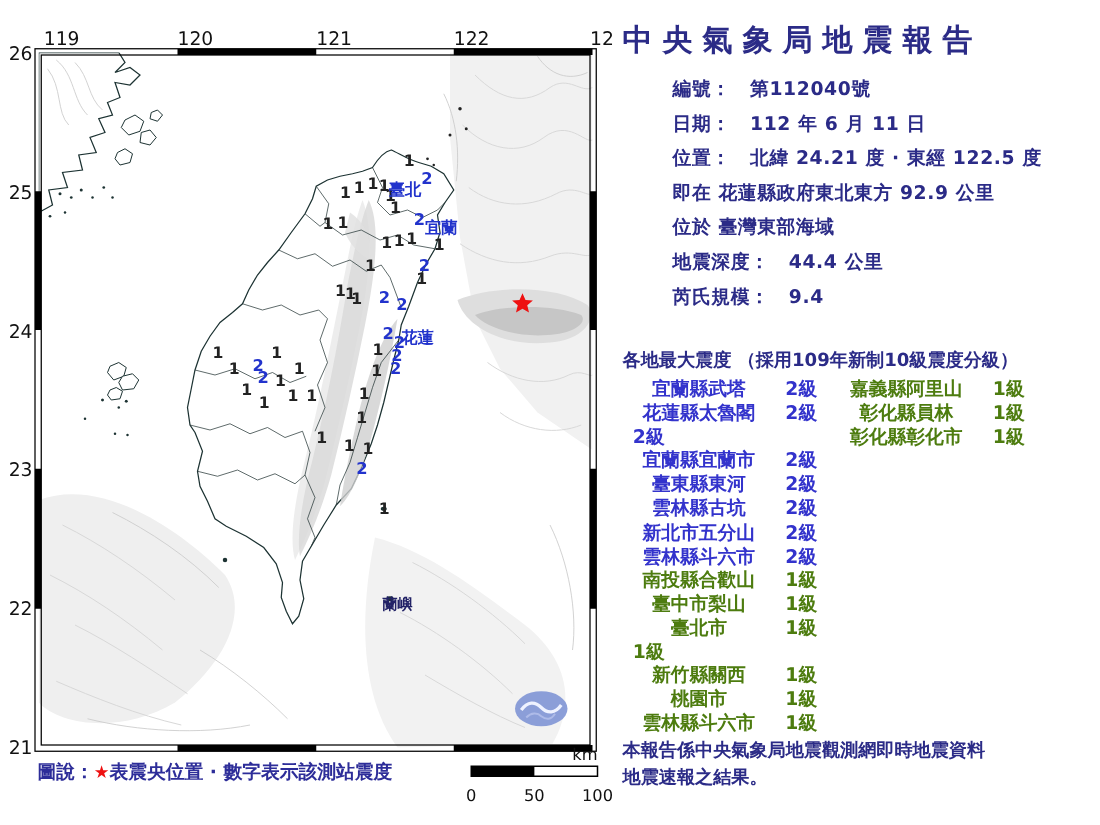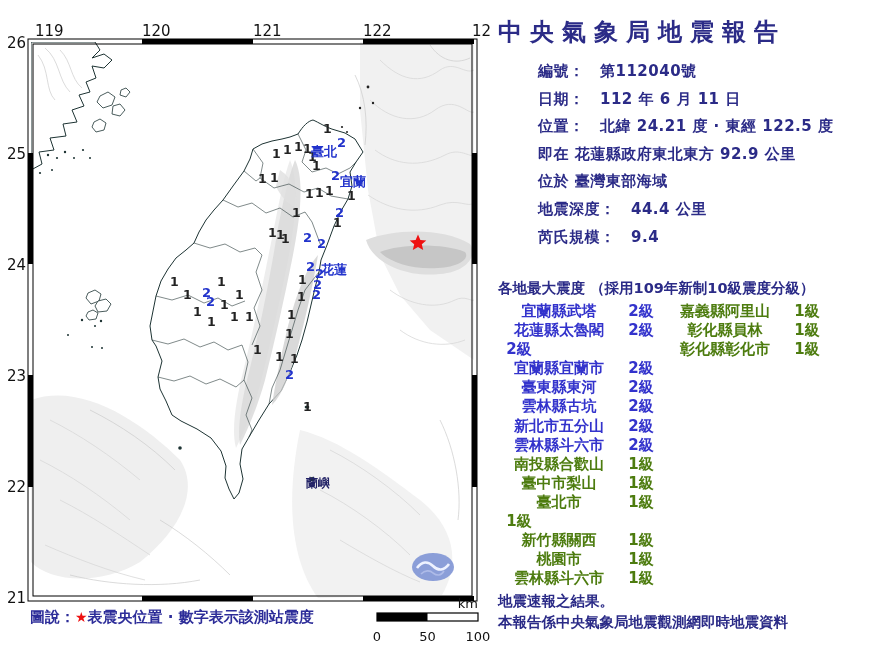--- a/index.html
+++ b/index.html
@@ -350,17 +350,17 @@
           <span class="iname">彰化縣員林</span>
           <span class="ilevel">1級</span>
         </div>
         <div class="irow lv1">
           <span class="iname">彰化縣彰化市</span>
           <span class="ilevel">1級</span>
         </div>
       </div>
 
     <div class="note">
+      <div>本報告係中央氣象局地震觀測網即時地震資料</div>
       <div>地震速報之結果。</div>
-      <div>本報告係中央氣象局地震觀測網即時地震資料</div>
     </div>
   </div>
 </div>
 
 </body></html>

